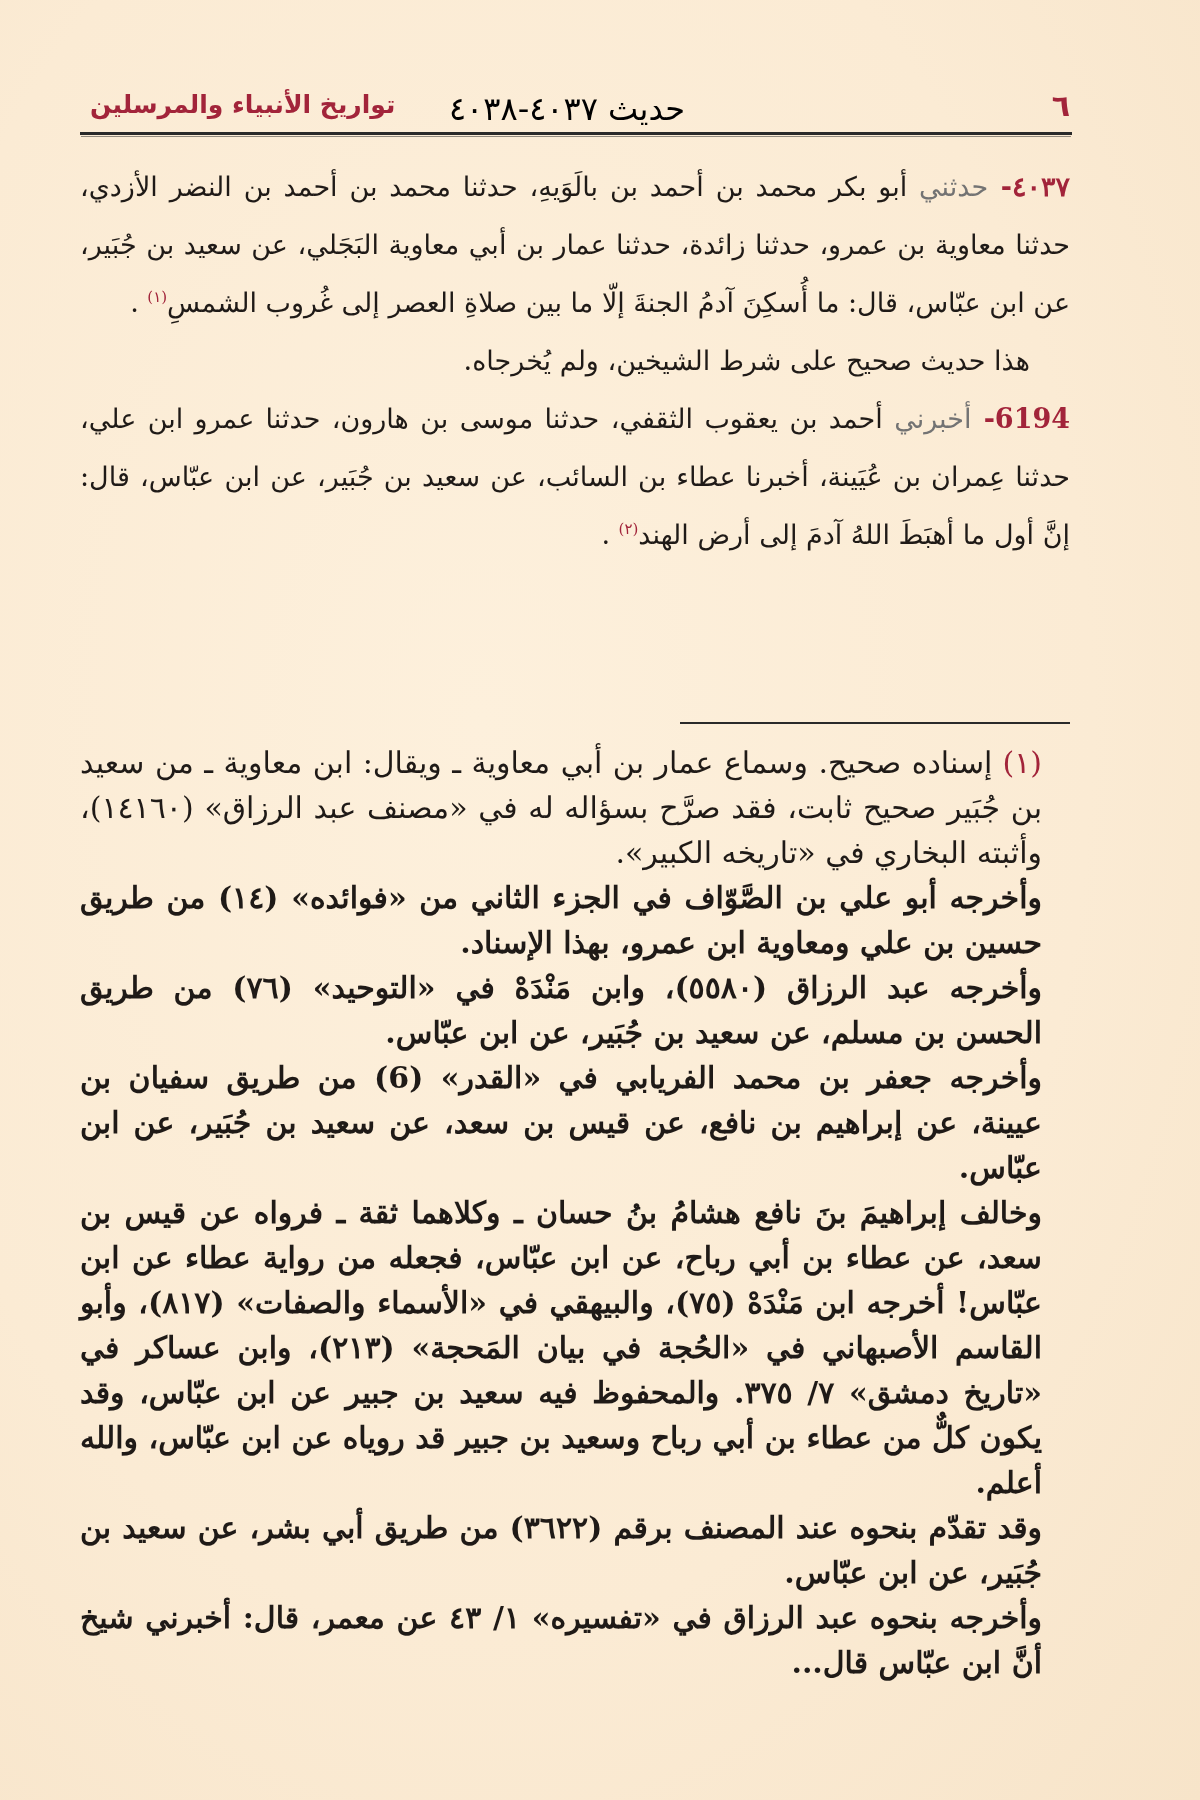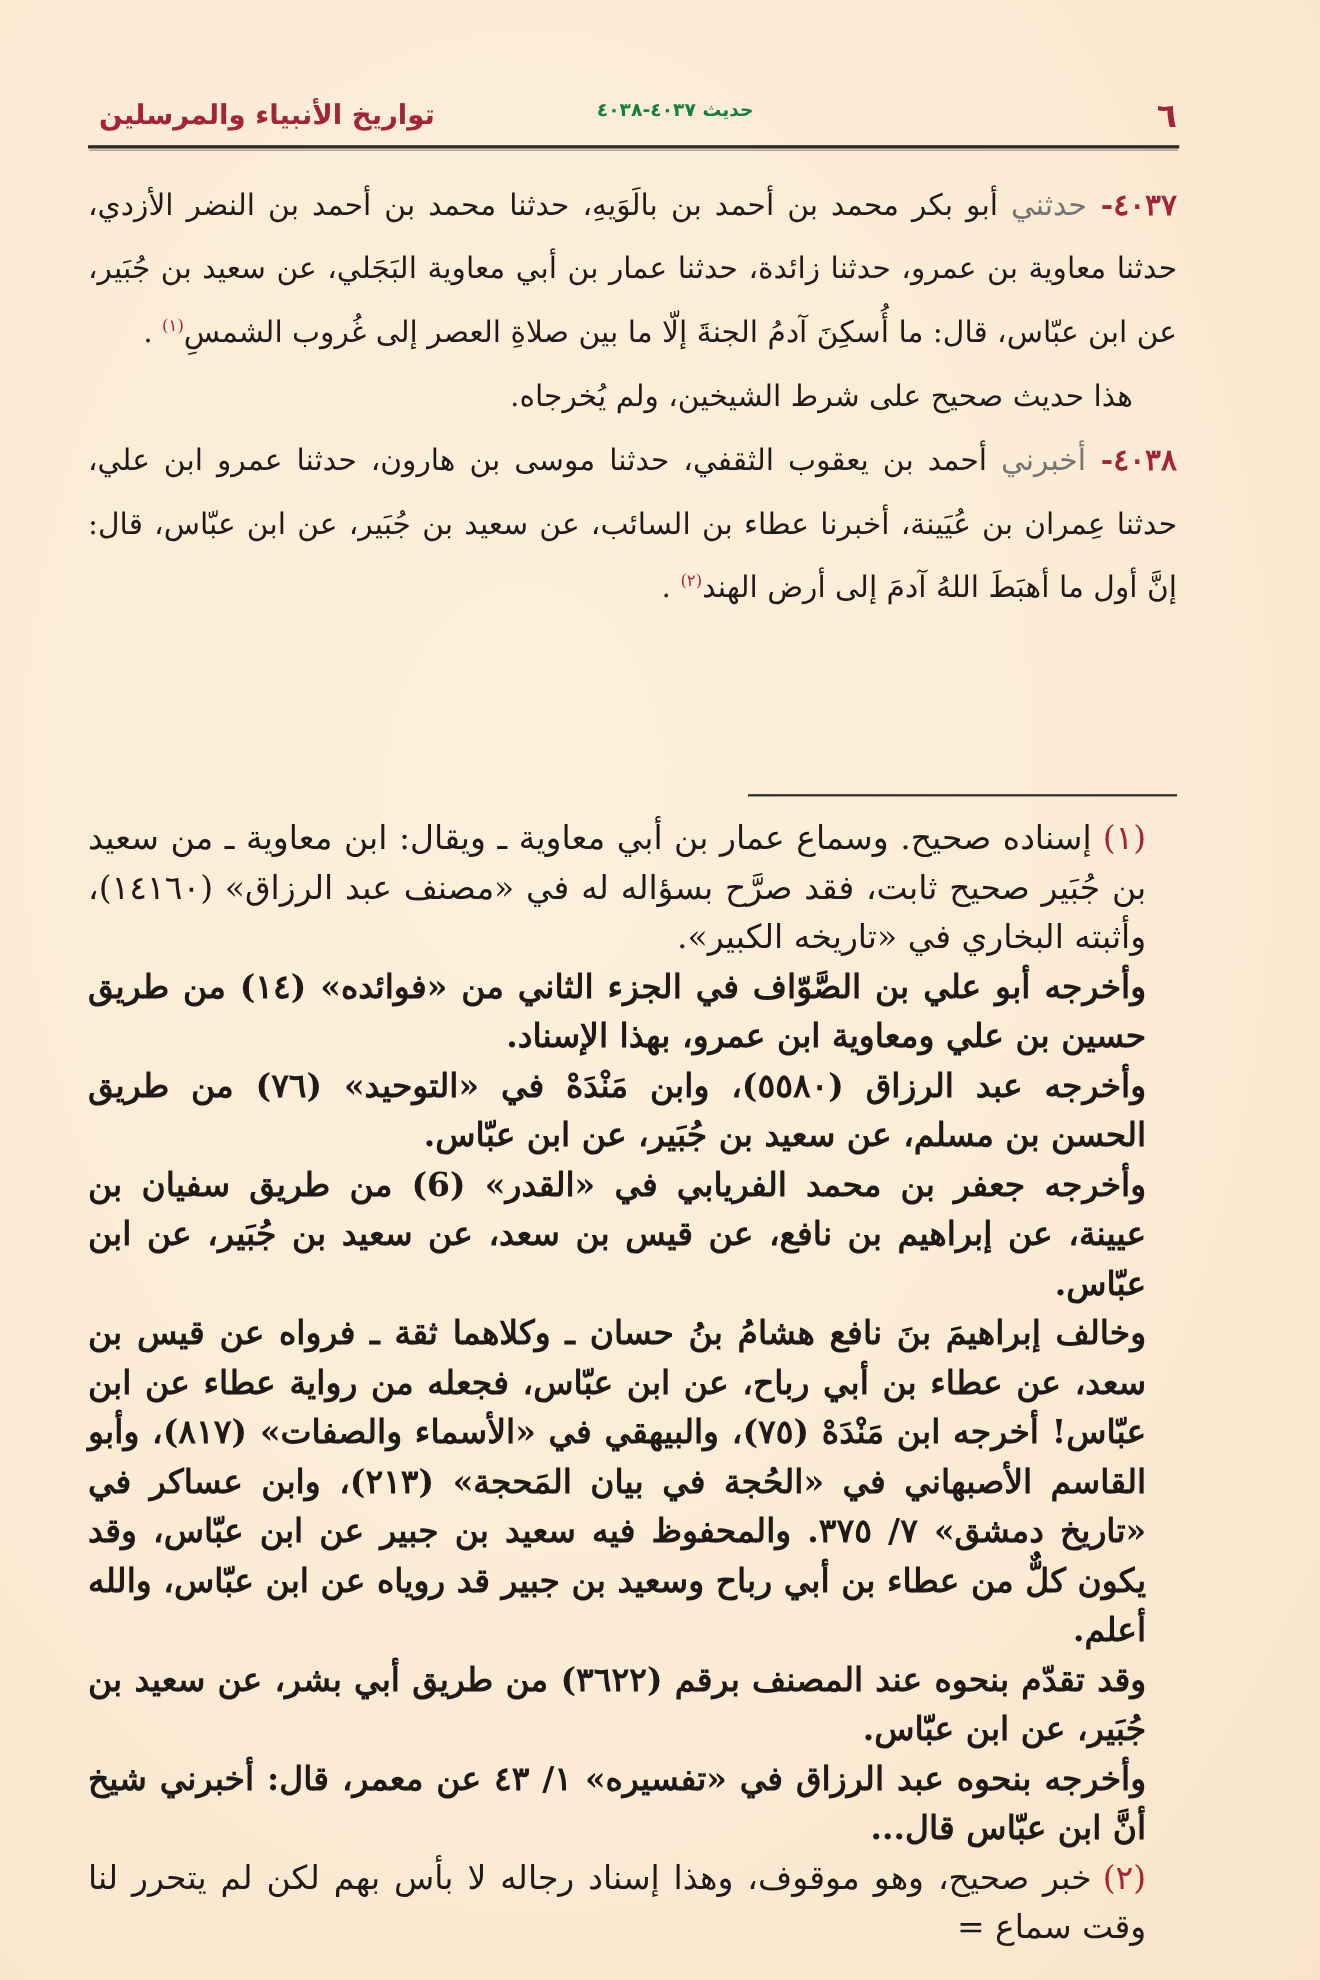--- a/index.html
+++ b/index.html
@@ -37,23 +37,23 @@
       top: 0;
       font-size: 30px;
       font-weight: bold;
       color: #a2243a;
       font-family: "DejaVu Sans", sans-serif;
     }
     .hadith-range {
       position: absolute;
       right: 385px;
       top: 2px;
-      font-size: 17px;
-      font-weight: bold;
-      color: #15803d;
+      font-size: 32px;
+      font-weight: normal;
+      color: #000000;
       font-family: "DejaVu Sans", sans-serif;
       white-space: nowrap;
     }
     .book-title {
       position: absolute;
       left: 10px;
       top: 2px;
       font-size: 25px;
       font-weight: bold;
       color: #a2243a;
@@ -145,34 +145,31 @@
     <span class="book-title">تواريخ الأنبياء والمرسلين</span>
   </div>
   <div class="header-rule"></div>
 
   <div class="main-text">
     <p class="hadith">
       <span class="num-label"><span>٤٠٣٧</span><span>- </span></span><span class="verb">حدثني</span><span> أبو بكر محمد بن أحمد بن بالَوَيهِ، حدثنا محمد بن أحمد بن النضر الأزدي، حدثنا معاوية بن عمرو، حدثنا زائدة، حدثنا عمار بن أبي معاوية البَجَلي، عن سعيد بن جُبَير، عن ابن عبّاس، قال: ما أُسكِنَ آدمُ الجنةَ إلّا ما بين صلاةِ العصر إلى غُروب الشمسِ</span><span class="fn-ref">(١)</span><span> .</span>
     </p>
     <p class="grading">هذا حديث صحيح على شرط الشيخين، ولم يُخرجاه.</p>
     <p class="hadith">
-      <span class="num-label"><span>٤٠٣٨</span><span>- </span></span><span class="verb">أخبرني</span><span> أحمد بن يعقوب الثقفي، حدثنا موسى بن هارون، حدثنا عمرو ابن علي، حدثنا عِمران بن عُيَينة، أخبرنا عطاء بن السائب، عن سعيد بن جُبَير، عن ابن عبّاس، قال: إنَّ أول ما أهبَطَ اللهُ آدمَ إلى أرض الهند</span><span class="fn-ref">(٢)</span><span> .</span>
+      <span class="num-label"><span>6194</span><span>- </span></span><span class="verb">أخبرني</span><span> أحمد بن يعقوب الثقفي، حدثنا موسى بن هارون، حدثنا عمرو ابن علي، حدثنا عِمران بن عُيَينة، أخبرنا عطاء بن السائب، عن سعيد بن جُبَير، عن ابن عبّاس، قال: إنَّ أول ما أهبَطَ اللهُ آدمَ إلى أرض الهند</span><span class="fn-ref">(٢)</span><span> .</span>
     </p>
   </div>
 
   <div class="fn-rule"></div>
 
   <div class="footnotes">
     <p class="fn-first">
       <span class="fn-num">(١)</span><span>إسناده صحيح. وسماع عمار بن أبي معاوية ـ ويقال: ابن معاوية ـ من سعيد بن جُبَير صحيح ثابت، فقد صرَّح بسؤاله له في «مصنف عبد الرزاق» (١٤١٦٠)، وأثبته البخاري في «تاريخه الكبير».</span>
     </p>
     <p class="indent">وأخرجه أبو علي بن الصَّوّاف في الجزء الثاني من «فوائده» (١٤) من طريق حسين بن علي ومعاوية ابن عمرو، بهذا الإسناد.</p>
     <p class="indent">وأخرجه عبد الرزاق (٥٥٨٠)، وابن مَنْدَهْ في «التوحيد» (٧٦) من طريق الحسن بن مسلم، عن سعيد بن جُبَير، عن ابن عبّاس.</p>
     <p class="indent">وأخرجه جعفر بن محمد الفريابي في «القدر» (6) من طريق سفيان بن عيينة، عن إبراهيم بن نافع، عن قيس بن سعد، عن سعيد بن جُبَير، عن ابن عبّاس.</p>
     <p class="indent">وخالف إبراهيمَ بنَ نافع هشامُ بنُ حسان ـ وكلاهما ثقة ـ فرواه عن قيس بن سعد، عن عطاء بن أبي رباح، عن ابن عبّاس، فجعله من رواية عطاء عن ابن عبّاس! أخرجه ابن مَنْدَهْ (٧٥)، والبيهقي في «الأسماء والصفات» (٨١٧)، وأبو القاسم الأصبهاني في «الحُجة في بيان المَحجة» (٢١٣)، وابن عساكر في «تاريخ دمشق» ٧/ ٣٧٥. والمحفوظ فيه سعيد بن جبير عن ابن عبّاس، وقد يكون كلٌّ من عطاء بن أبي رباح وسعيد بن جبير قد روياه عن ابن عبّاس، والله أعلم.</p>
     <p class="indent">وقد تقدّم بنحوه عند المصنف برقم (٣٦٢٢) من طريق أبي بشر، عن سعيد بن جُبَير، عن ابن عبّاس.</p>
     <p class="indent">وأخرجه بنحوه عبد الرزاق في «تفسيره» ١/ ٤٣ عن معمر، قال: أخبرني شيخ أنَّ ابن عبّاس قال...</p>
-    <p class="fn-first">
-      <span class="fn-num">(٢)</span><span>خبر صحيح، وهو موقوف، وهذا إسناد رجاله لا بأس بهم لكن لم يتحرر لنا وقت سماع =</span>
-    </p>
   </div>
 
 </div>
 
 </body></html>

